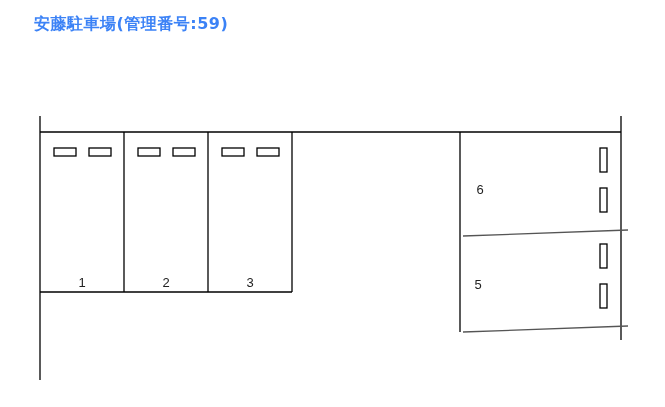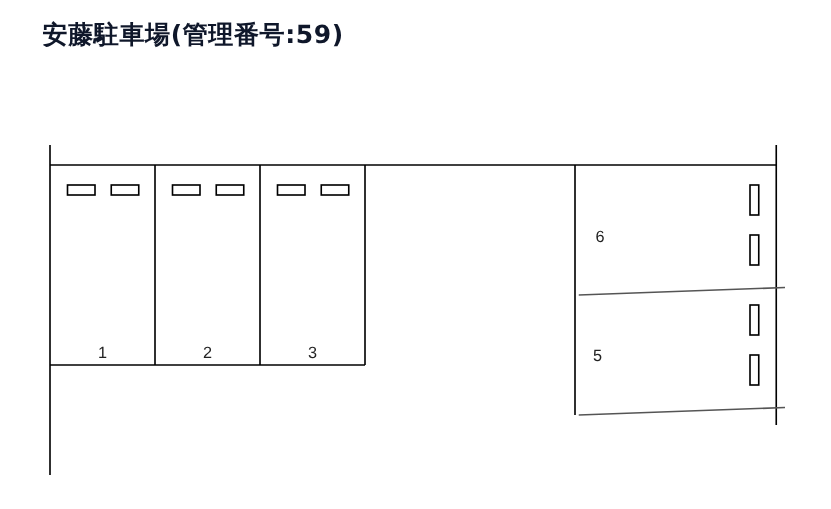--- a/index.html
+++ b/index.html
@@ -1,20 +1,20 @@
 <!DOCTYPE html>
 <html><head>
 <meta charset="utf-8">
 <style>
   html, body { margin: 0; padding: 0; background: #ffffff; }
   body { width: 665px; height: 407px; position: relative; overflow: hidden; font-family: "DejaVu Sans", sans-serif; }
   .title {
     position: absolute; left: 34px; top: 14px;
-    font-family: "DejaVu Sans", sans-serif; font-weight: bold; font-size: 20px;
-    color: #0f172a; letter-spacing: 0.5px; white-space: nowrap;
+    font-family: "DejaVu Sans", sans-serif; font-weight: bold; font-size: 16px;
+    color: #3b82f6; letter-spacing: 0.5px; white-space: nowrap;
   }
   svg.plan { position: absolute; left: 0; top: 0; }
   .num {
     position: absolute; font-family: "Liberation Sans", sans-serif; font-size: 13px; color: #222;
     transform: translate(-50%, -50%);
   }
 </style>
 </head>
 <body>
 

